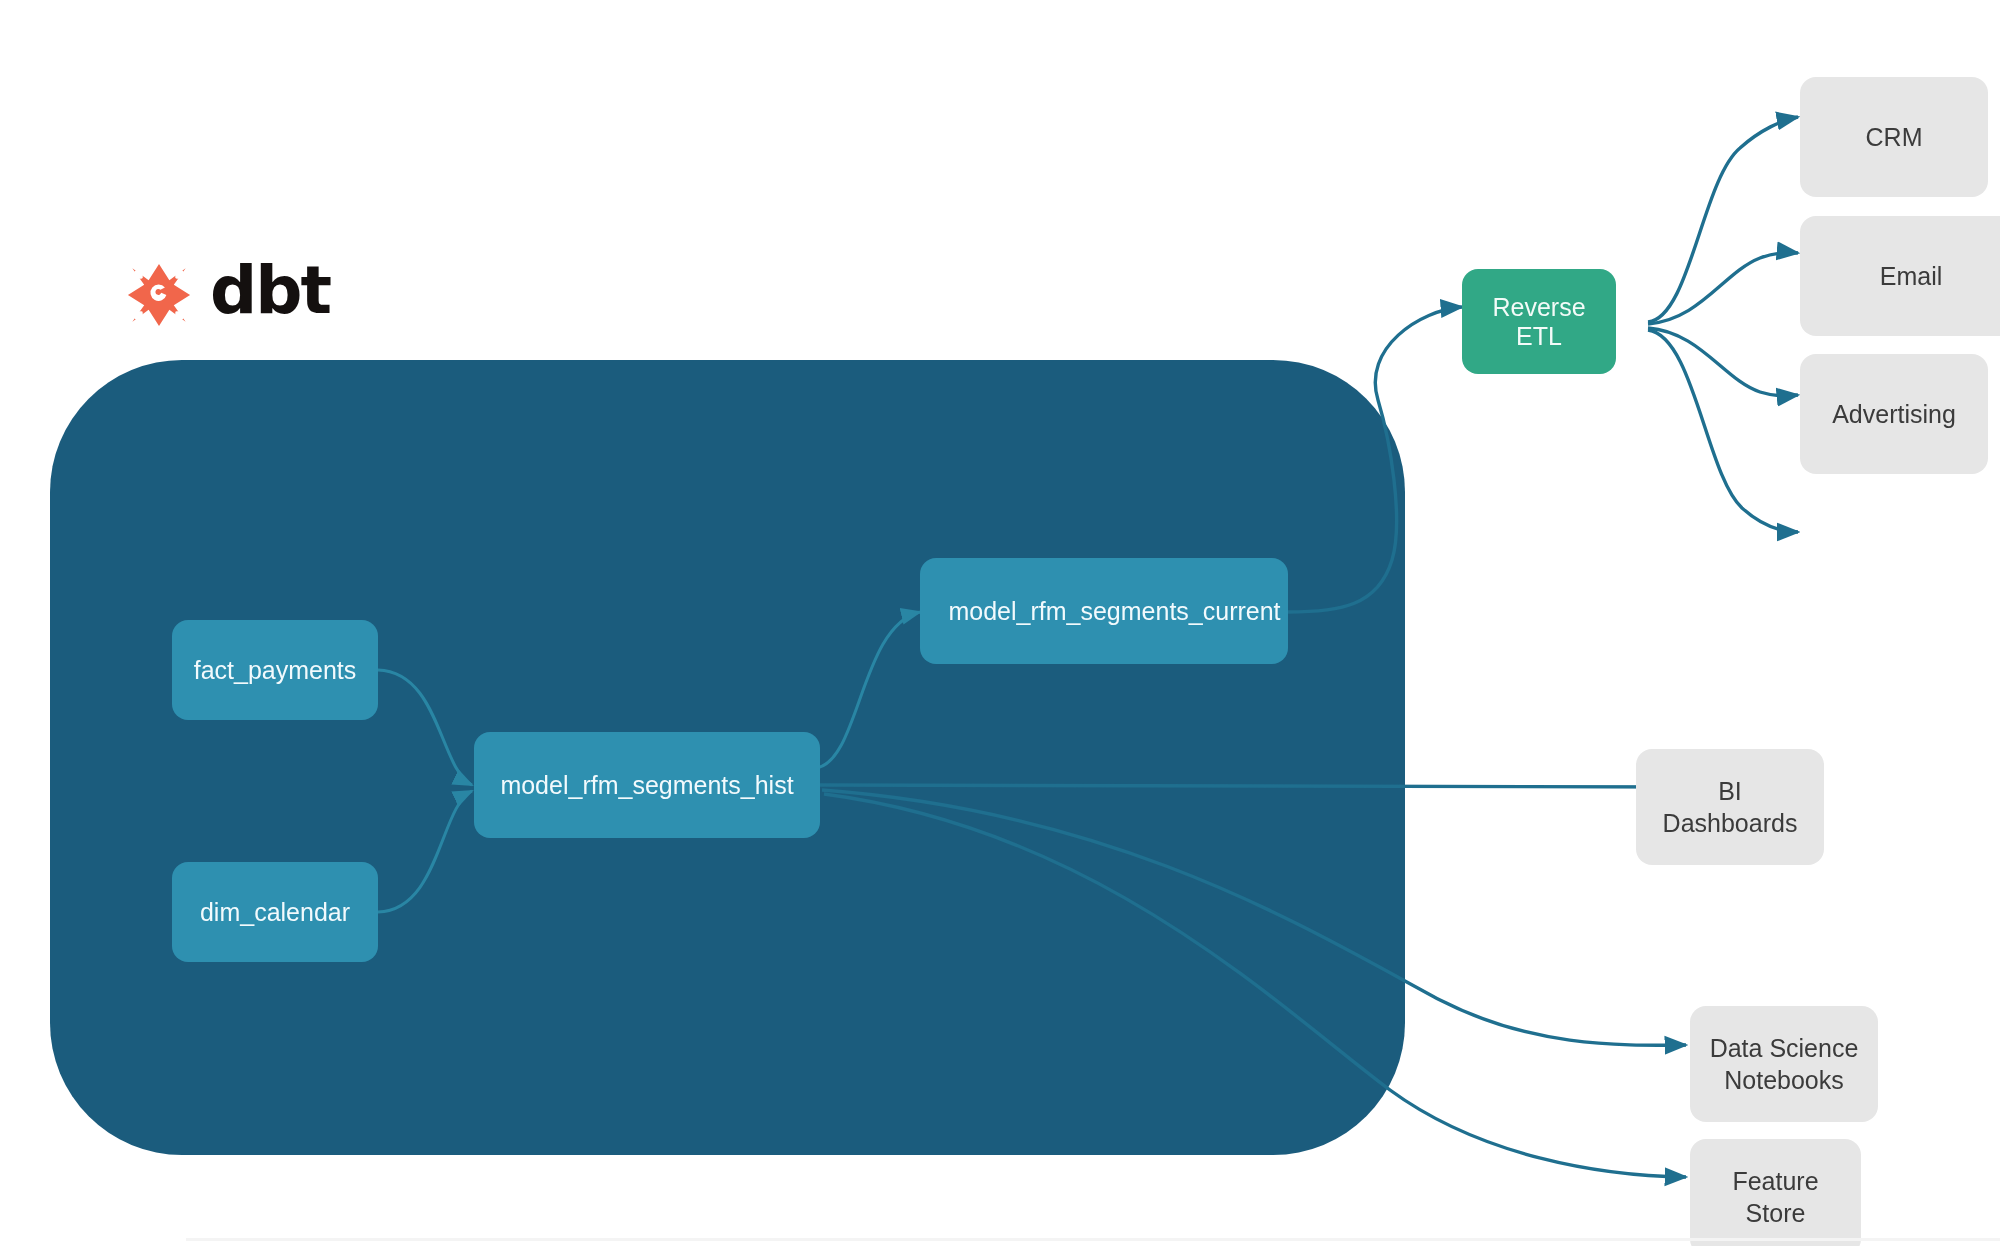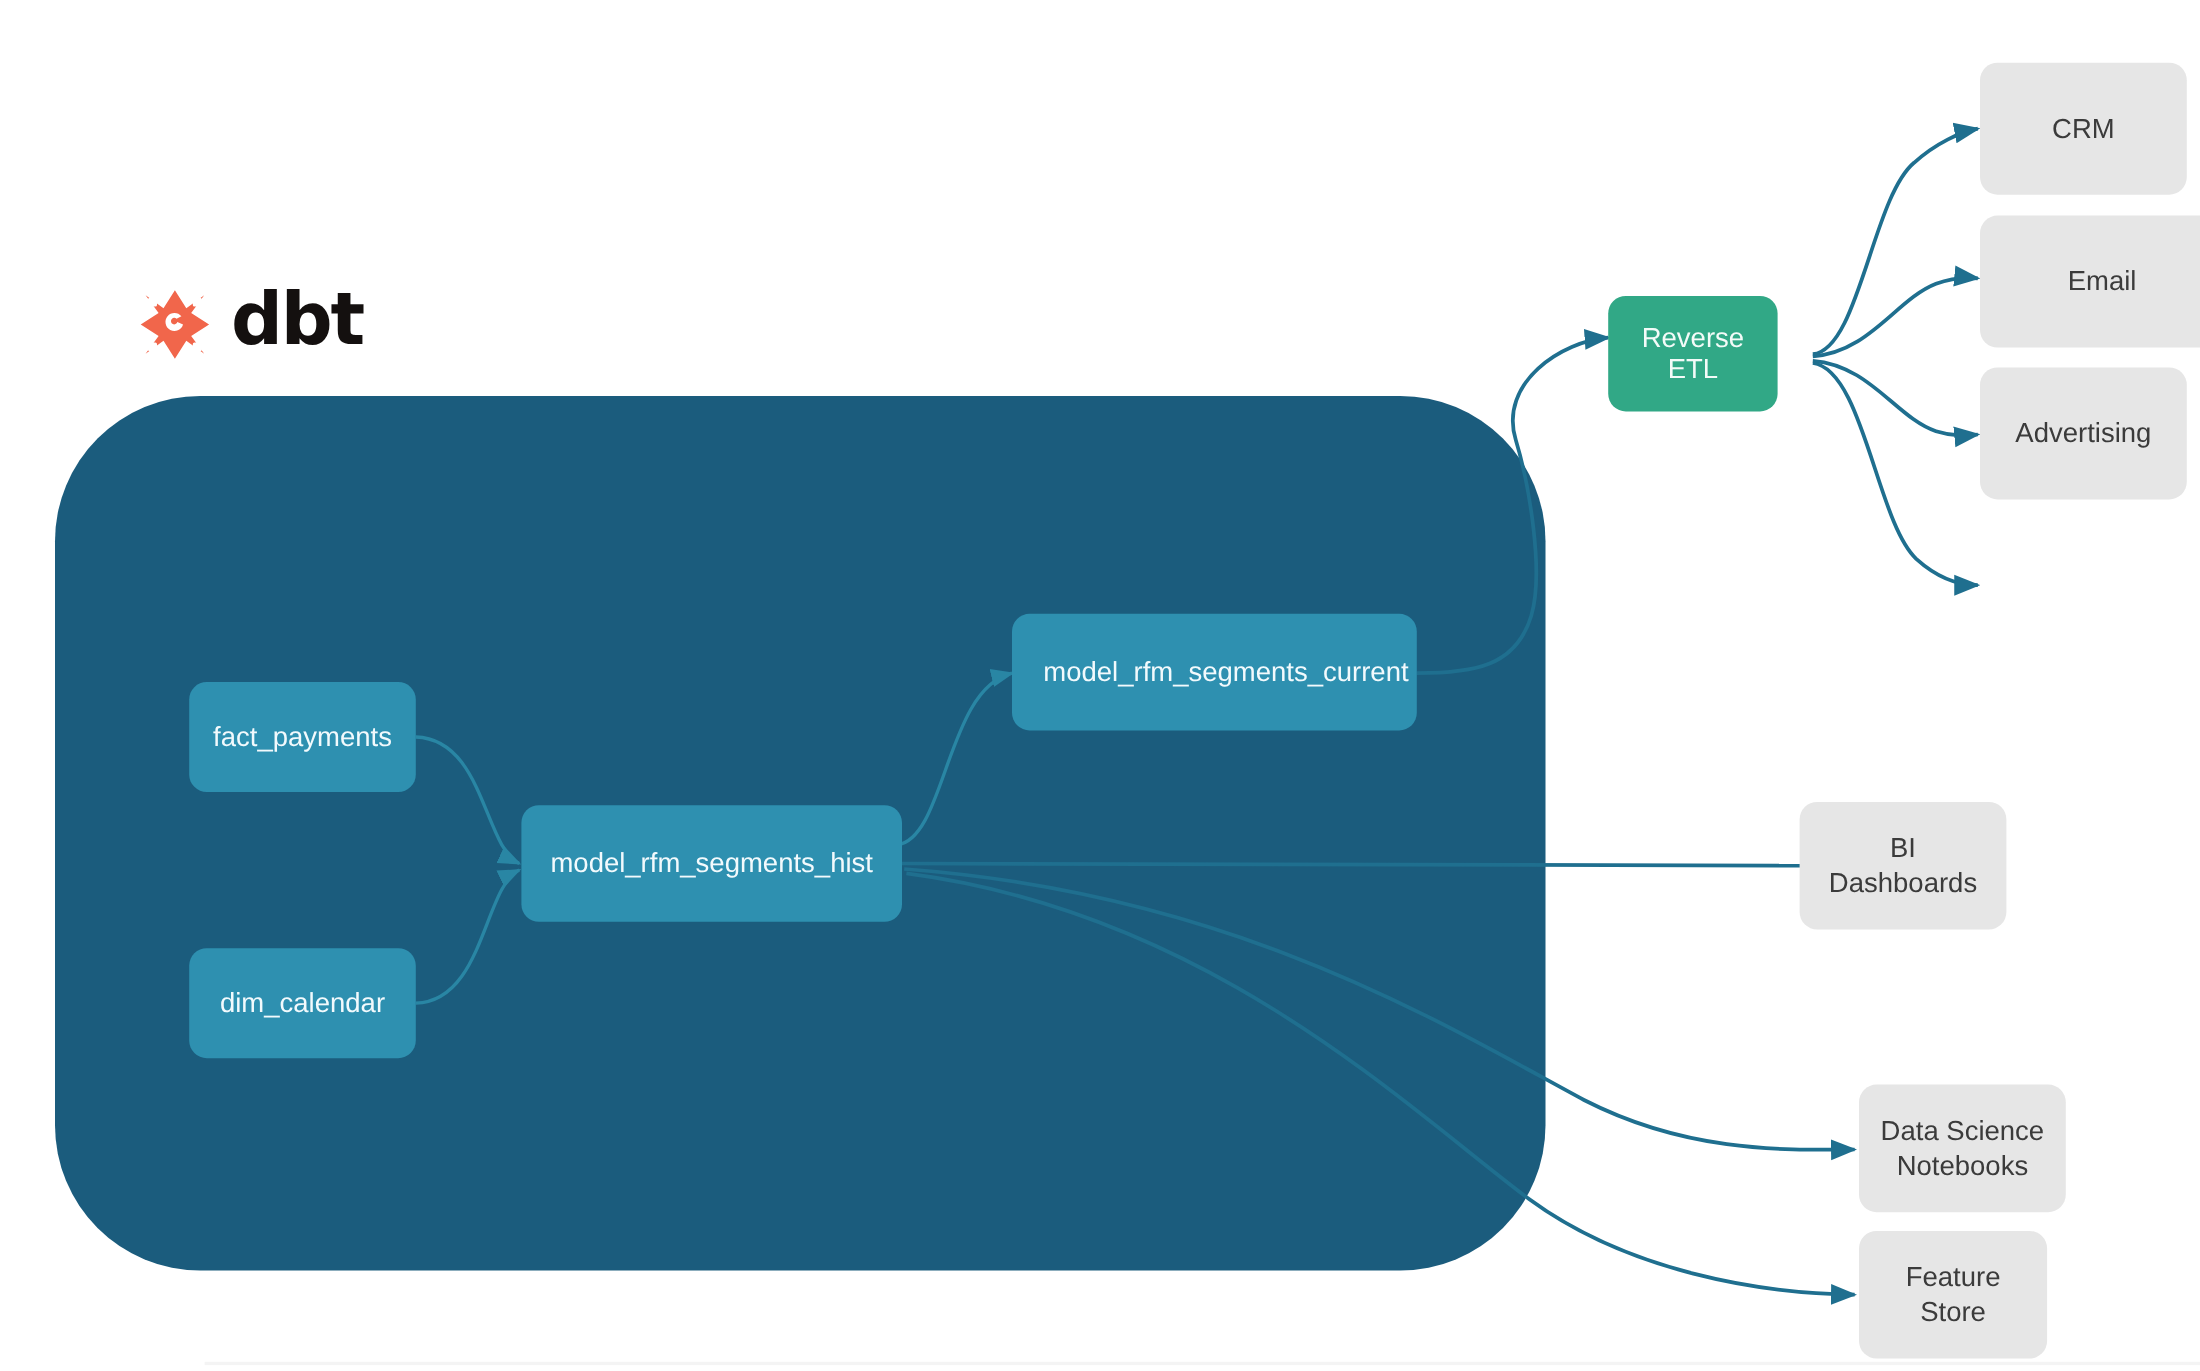--- a/index.html
+++ b/index.html
@@ -73,20 +73,21 @@
     color: #f3fbf8;
     border-radius: 16px;
     font-size: 25px;
   }
   .node-consumer {
     background: #e6e6e6;
     color: #3b3b3b;
     border-radius: 16px;
     font-size: 25px;
     line-height: 1.28;
+    margin-top: 20px;
   }
 
   
   svg.edges {
     position: absolute;
     left: 0;
     top: 0;
     width: 2000px;
     height: 1246px;
     pointer-events: none;

